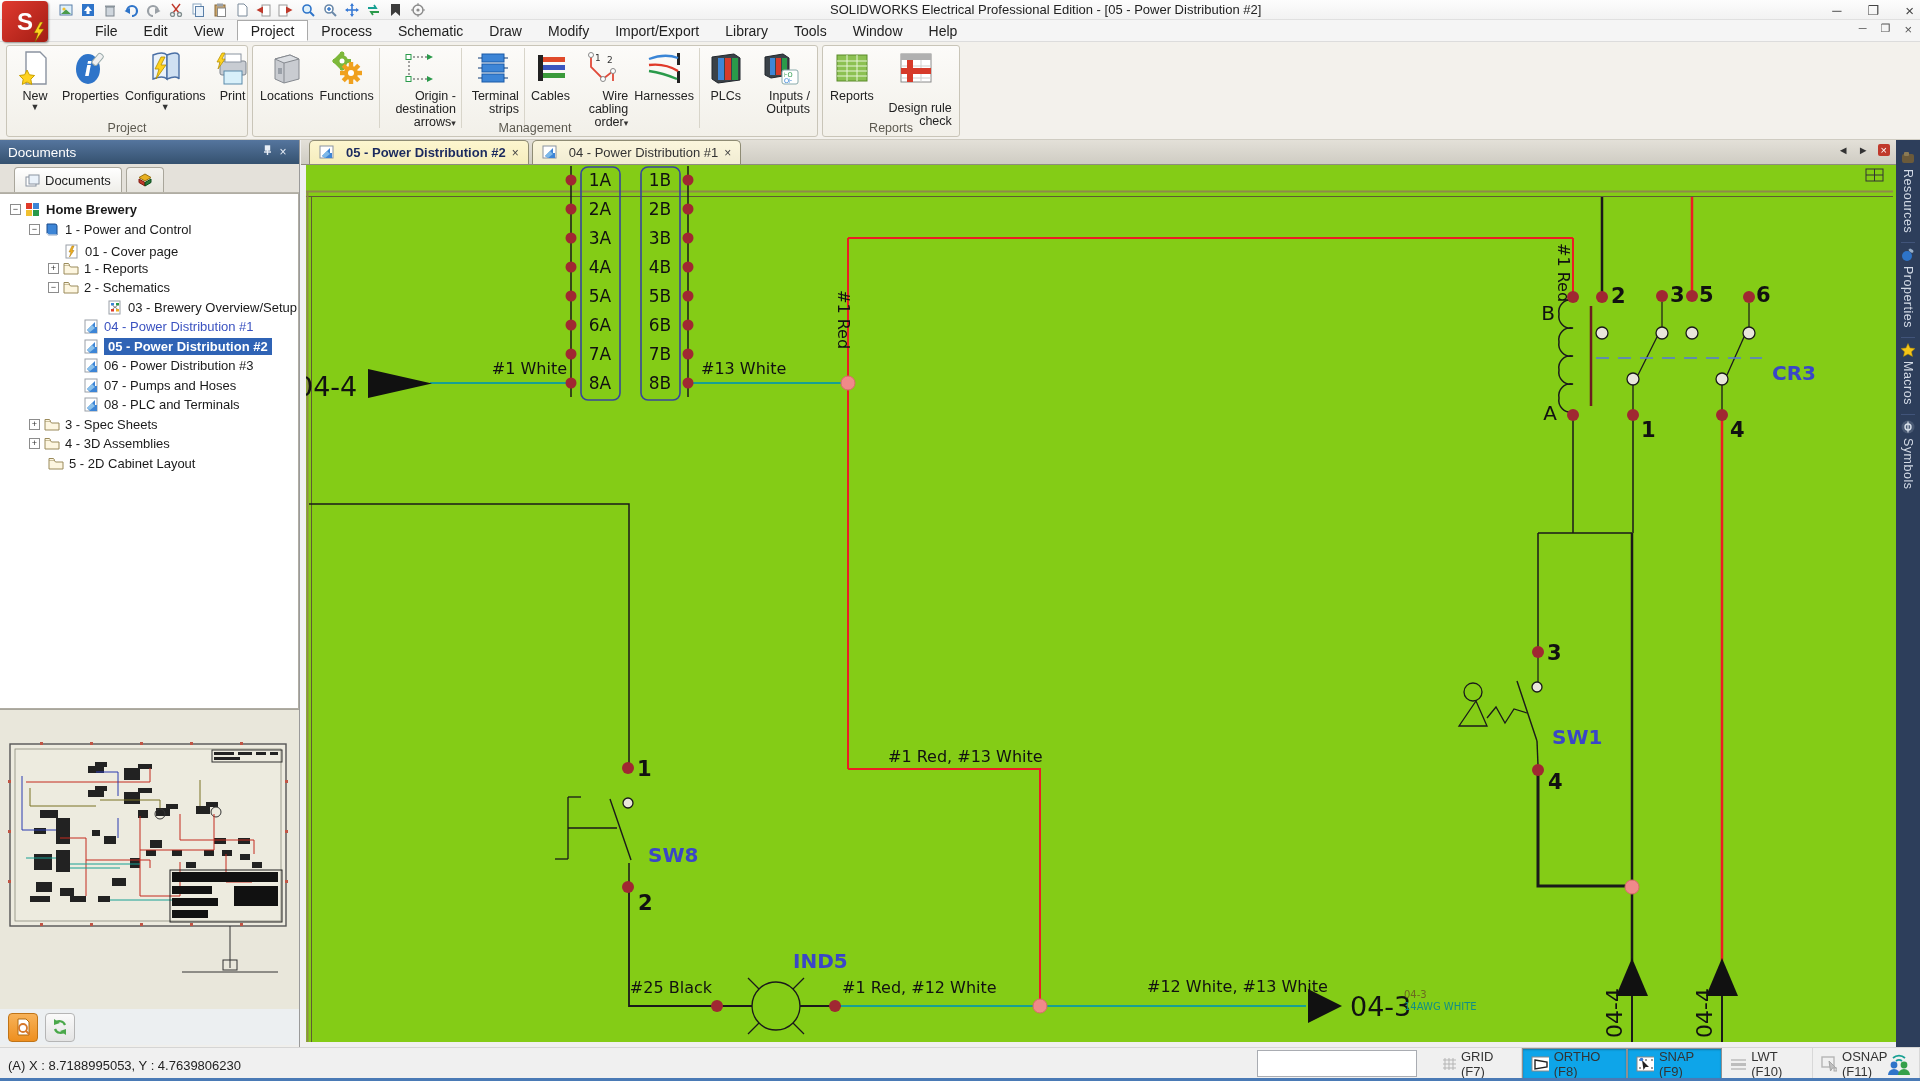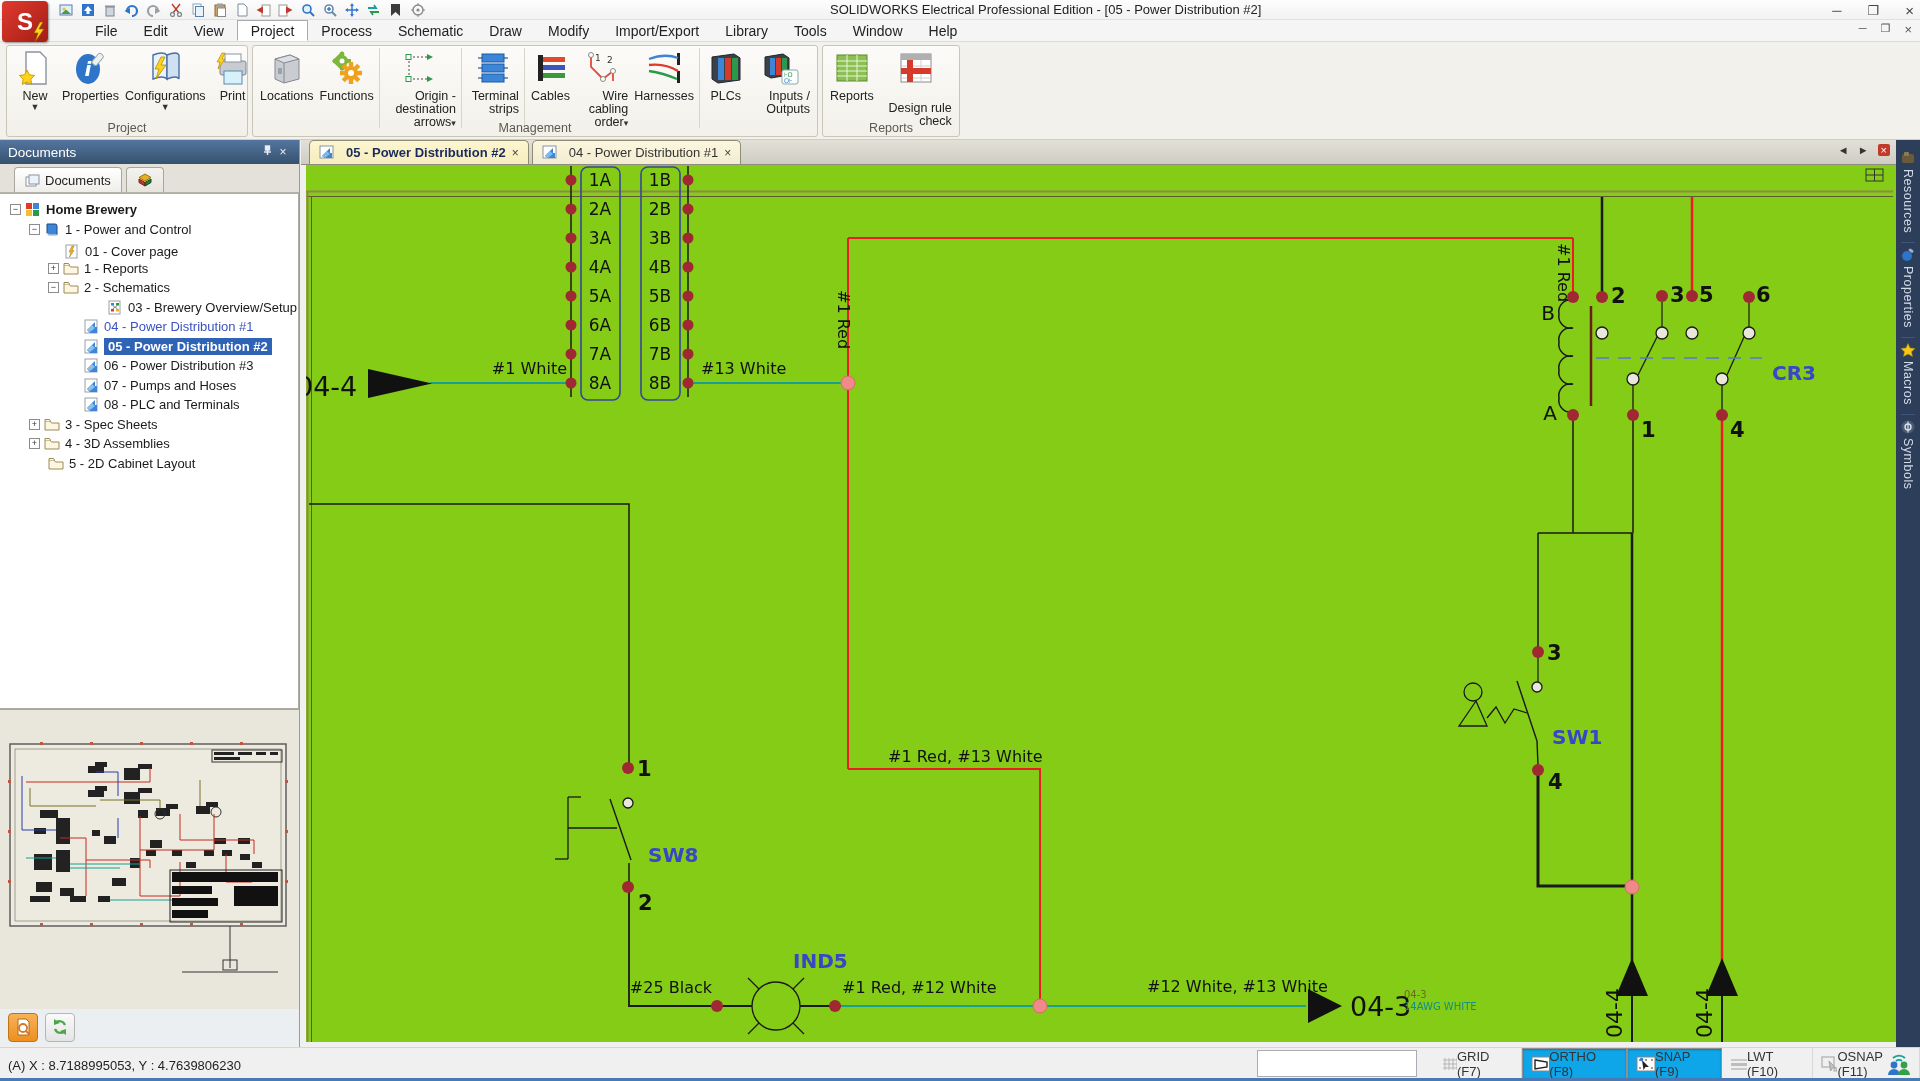--- a/index.html
+++ b/index.html
@@ -72,21 +72,21 @@
   #rightbar { left:1896px; top:140px; width:24px; height:907px; background:#2d3e5b; display:flex; flex-direction:column; align-items:center; padding-top:6px; }
   .vtab { display:flex; flex-direction:column; align-items:center; padding:5px 0 9px 0; border-bottom:1px solid #41547a; }
   .vtab .vlbl { writing-mode:vertical-rl; font-size:12.5px; color:#d3dae6; letter-spacing:.5px; margin-top:4px; }
   .vico { width:14px; height:14px; }
 
   
   #statusbar { left:0; top:1047px; width:1920px; height:34px; background:#f0f0f0; border-top:1px solid #d5d5d5; }
   #coords { position:absolute; left:8px; top:10px; font-size:13px; color:#222; }
   #cmdwell { position:absolute; left:1257px; top:2px; width:160px; height:27px; background:#fff; border:1px solid #a9acb2; }
   #toggles { position:absolute; left:1434px; top:0px; height:31px; display:flex; align-items:stretch; }
-  .tog { display:flex; align-items:center; padding:0 8px; font-size:13px; color:#333; border-right:1px solid #d8d8d8; }
+  .tog { display:flex; align-items:center; gap:5px; padding:0 8px; font-size:13px; color:#333; border-right:1px solid #d8d8d8; }
   .tog.pressed { background:#0ea5e9; border:1px solid #909090; box-shadow:inset 0 1px 2px rgba(0,0,0,.25); }
   #people { position:absolute; right:4px; top:2px; width:34px; height:28px; }
   #bluebottom { position:absolute; left:0; top:1078px; width:1920px; height:3px; background:#4a7ab5; }
 
   svg text { font-family:"DejaVu Sans", sans-serif; }
 </style>
 </head>
 <body>
 
 <div id="app">

